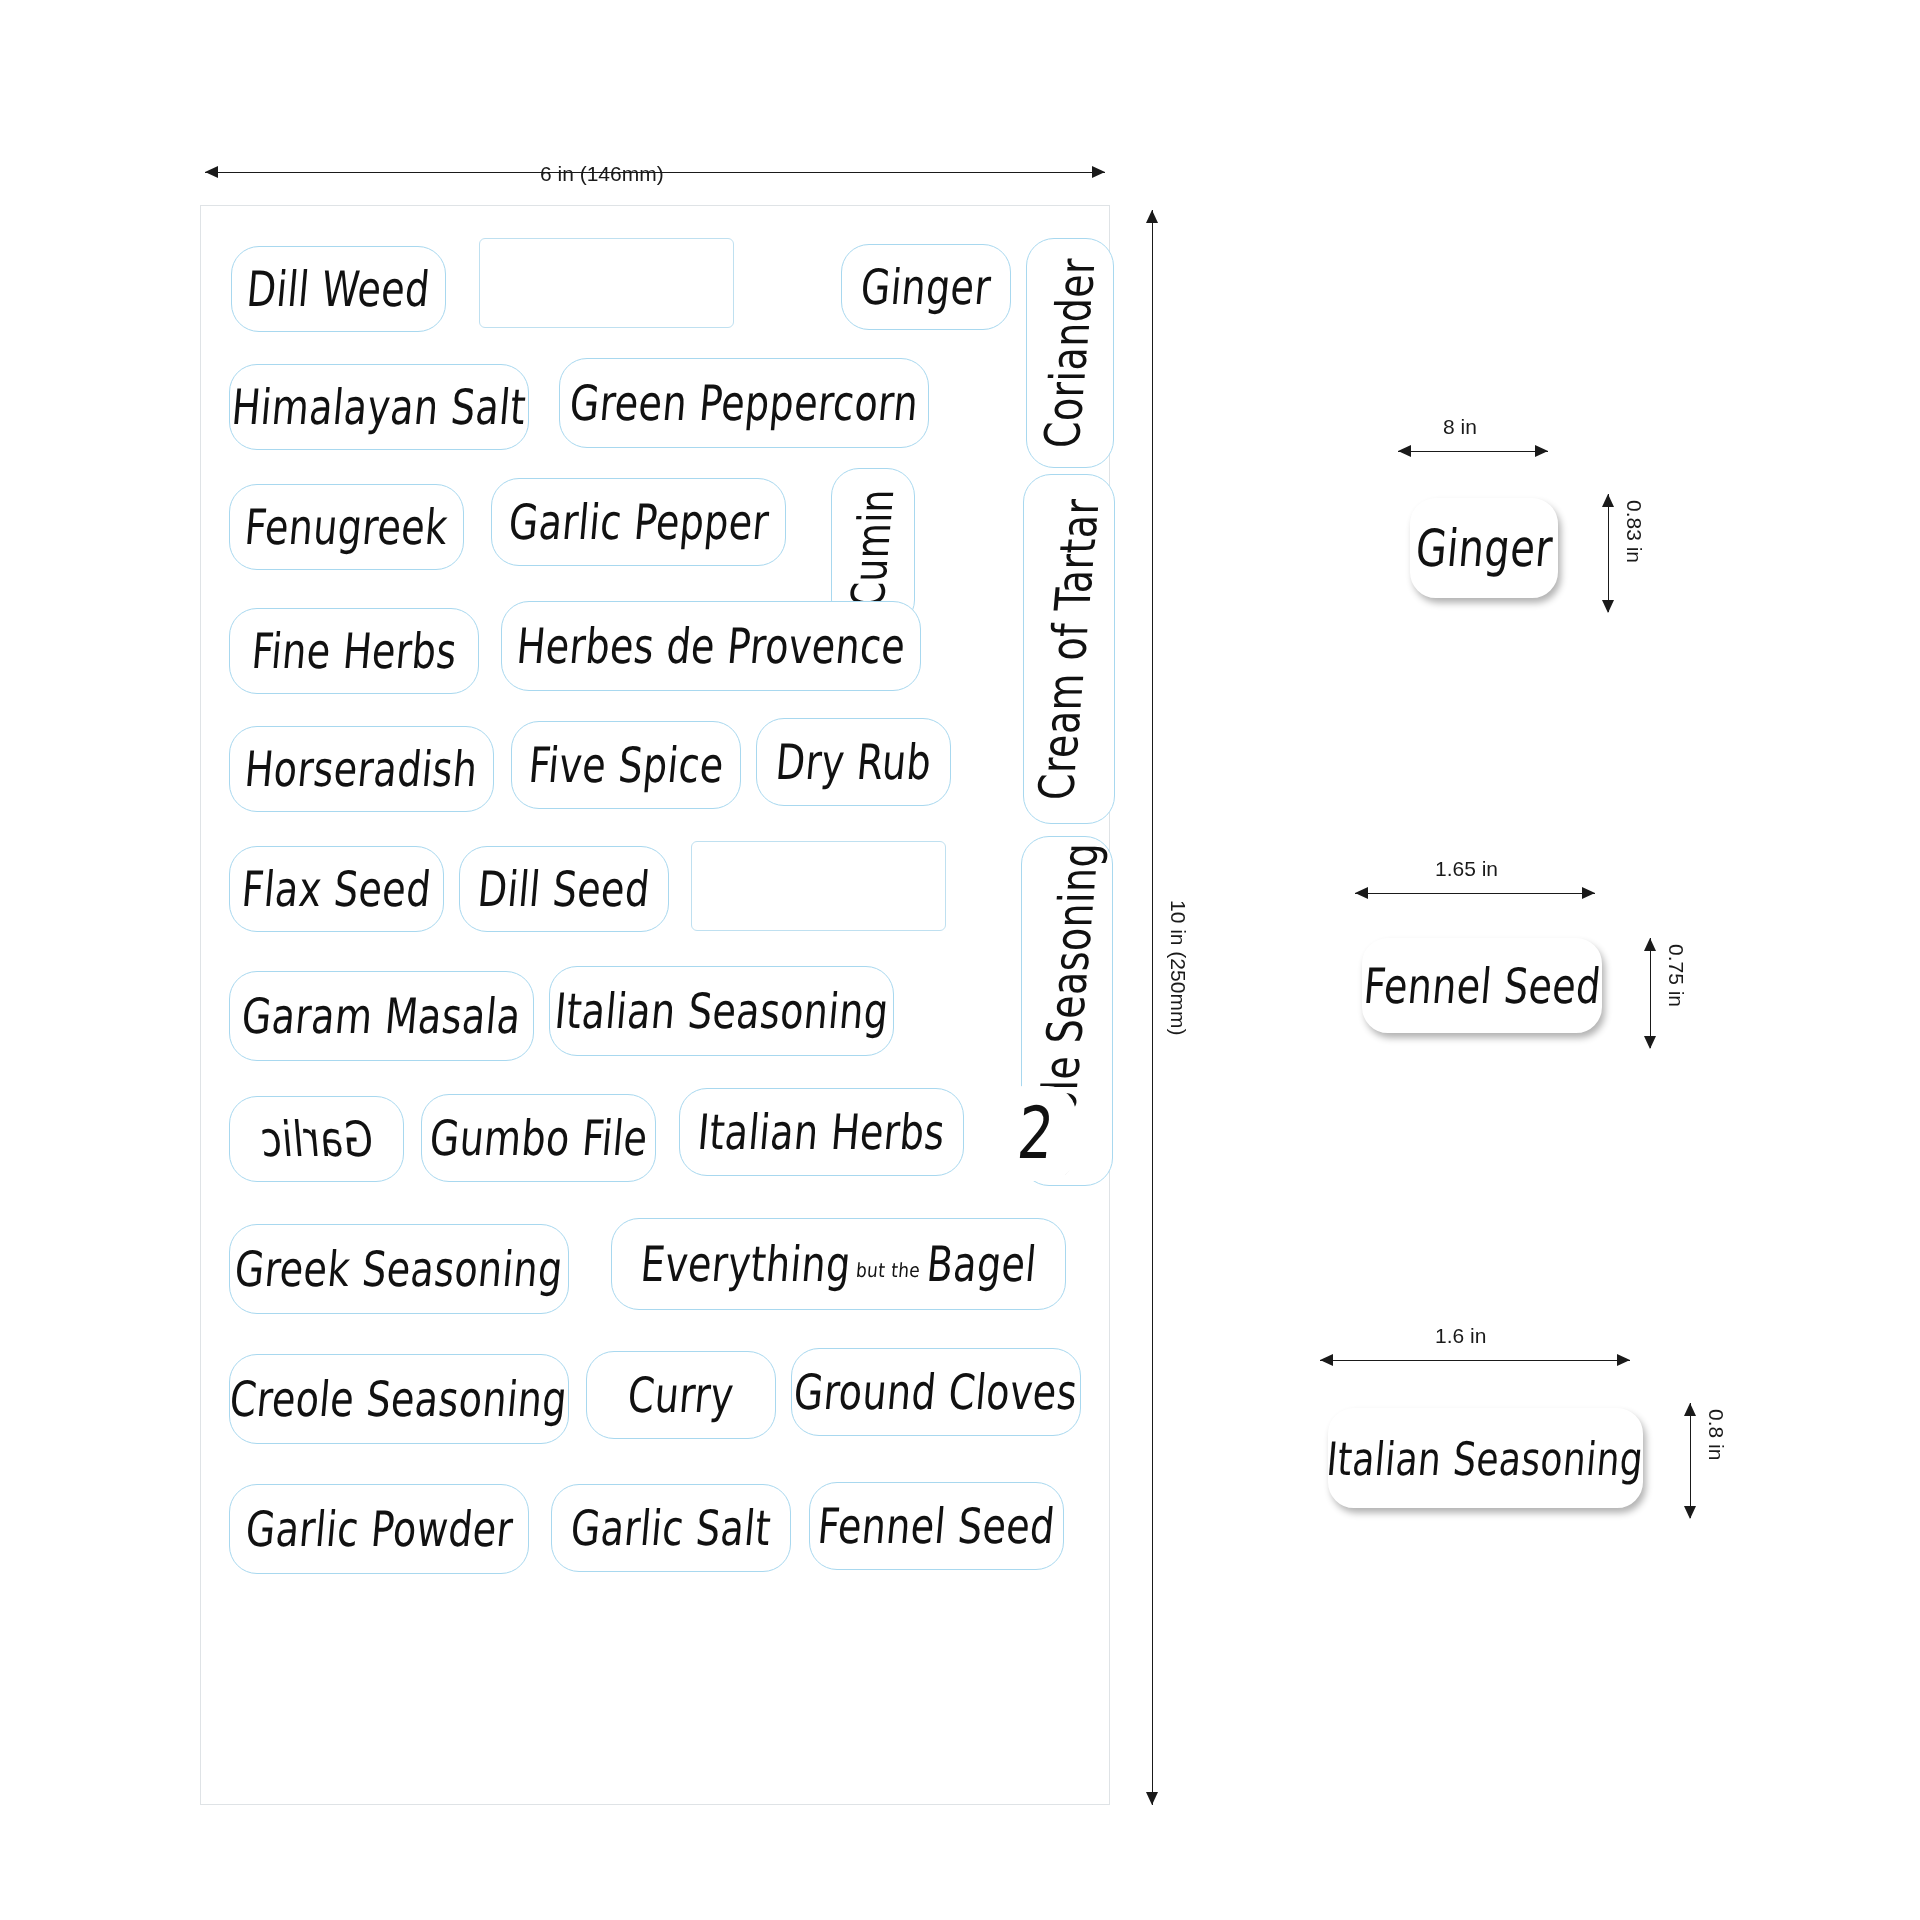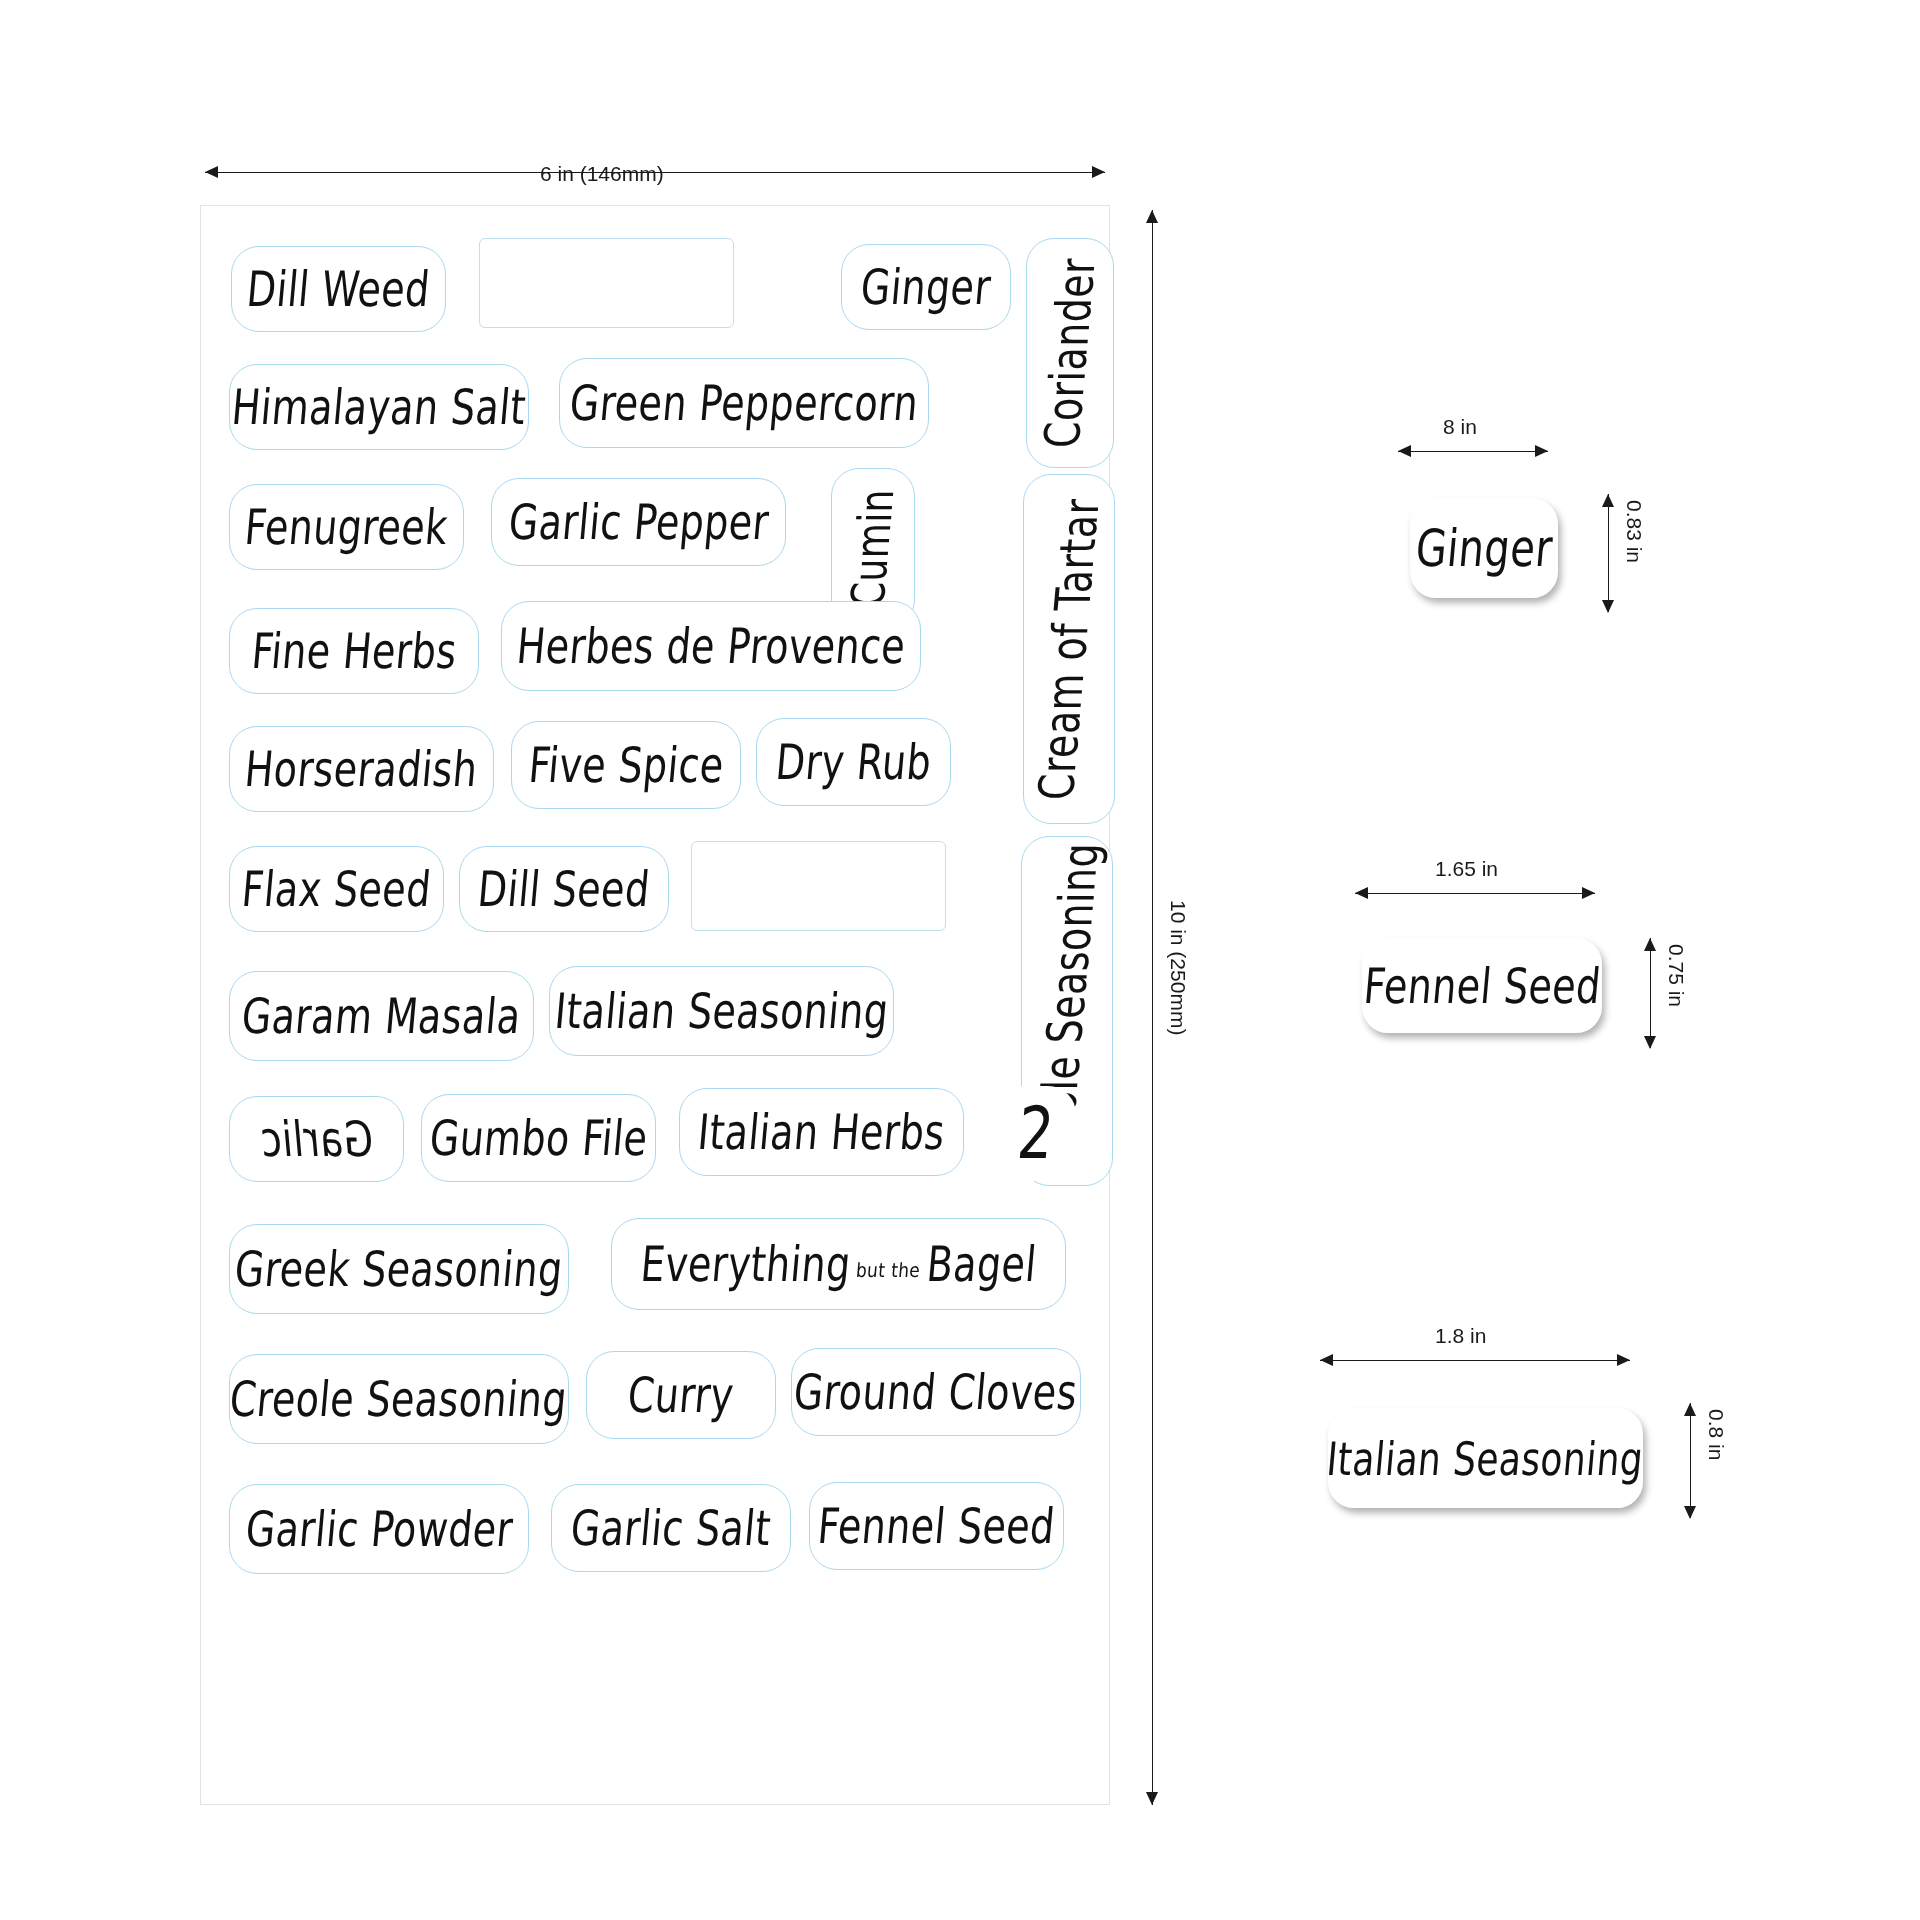--- a/index.html
+++ b/index.html
@@ -262,21 +262,21 @@
 </div>
 
 <div class="dim-line-v" style="left:1650px; top:938px; height:110px;"></div>
 <div class="arrow up" style="left:1644px; top:938px;"></div>
 <div class="arrow down" style="left:1644px; top:1036px;"></div>
 <div class="dim-label vert" style="left:1664px; top:944px;">0.75 in</div>
 
 <div class="dim-line-h" style="left:1320px; top:1360px; width:310px;"></div>
 <div class="arrow left" style="left:1320px; top:1354px;"></div>
 <div class="arrow right" style="left:1617px; top:1354px;"></div>
-<div class="dim-label" style="left:1435px; top:1324px;">1.8 in</div>
+<div class="dim-label" style="left:1435px; top:1324px;">1.6 in</div>
 
 <div class="sample" style="left:1328px; top:1408px; width:315px; height:100px; font-size:36px;">
   <span class="txt">Italian Seasoning</span>
 </div>
 
 <div class="dim-line-v" style="left:1690px; top:1403px; height:115px;"></div>
 <div class="arrow up" style="left:1684px; top:1403px;"></div>
 <div class="arrow down" style="left:1684px; top:1506px;"></div>
 <div class="dim-label vert" style="left:1704px; top:1409px;">0.8 in</div>
 

